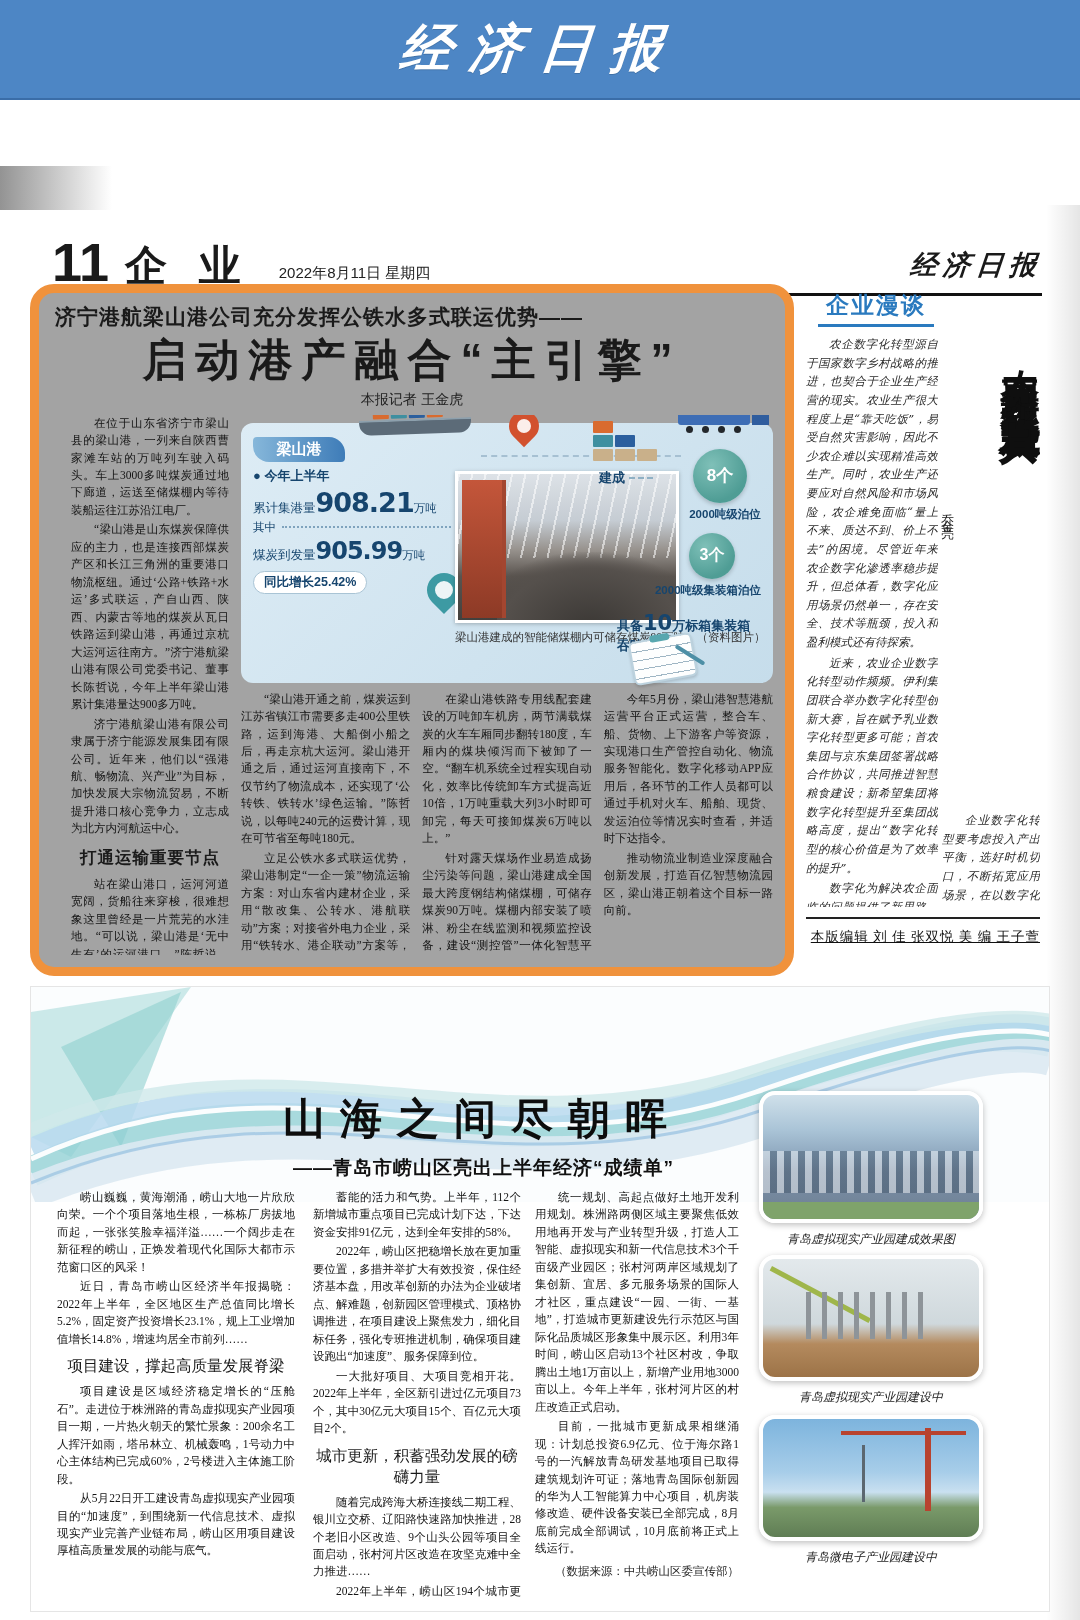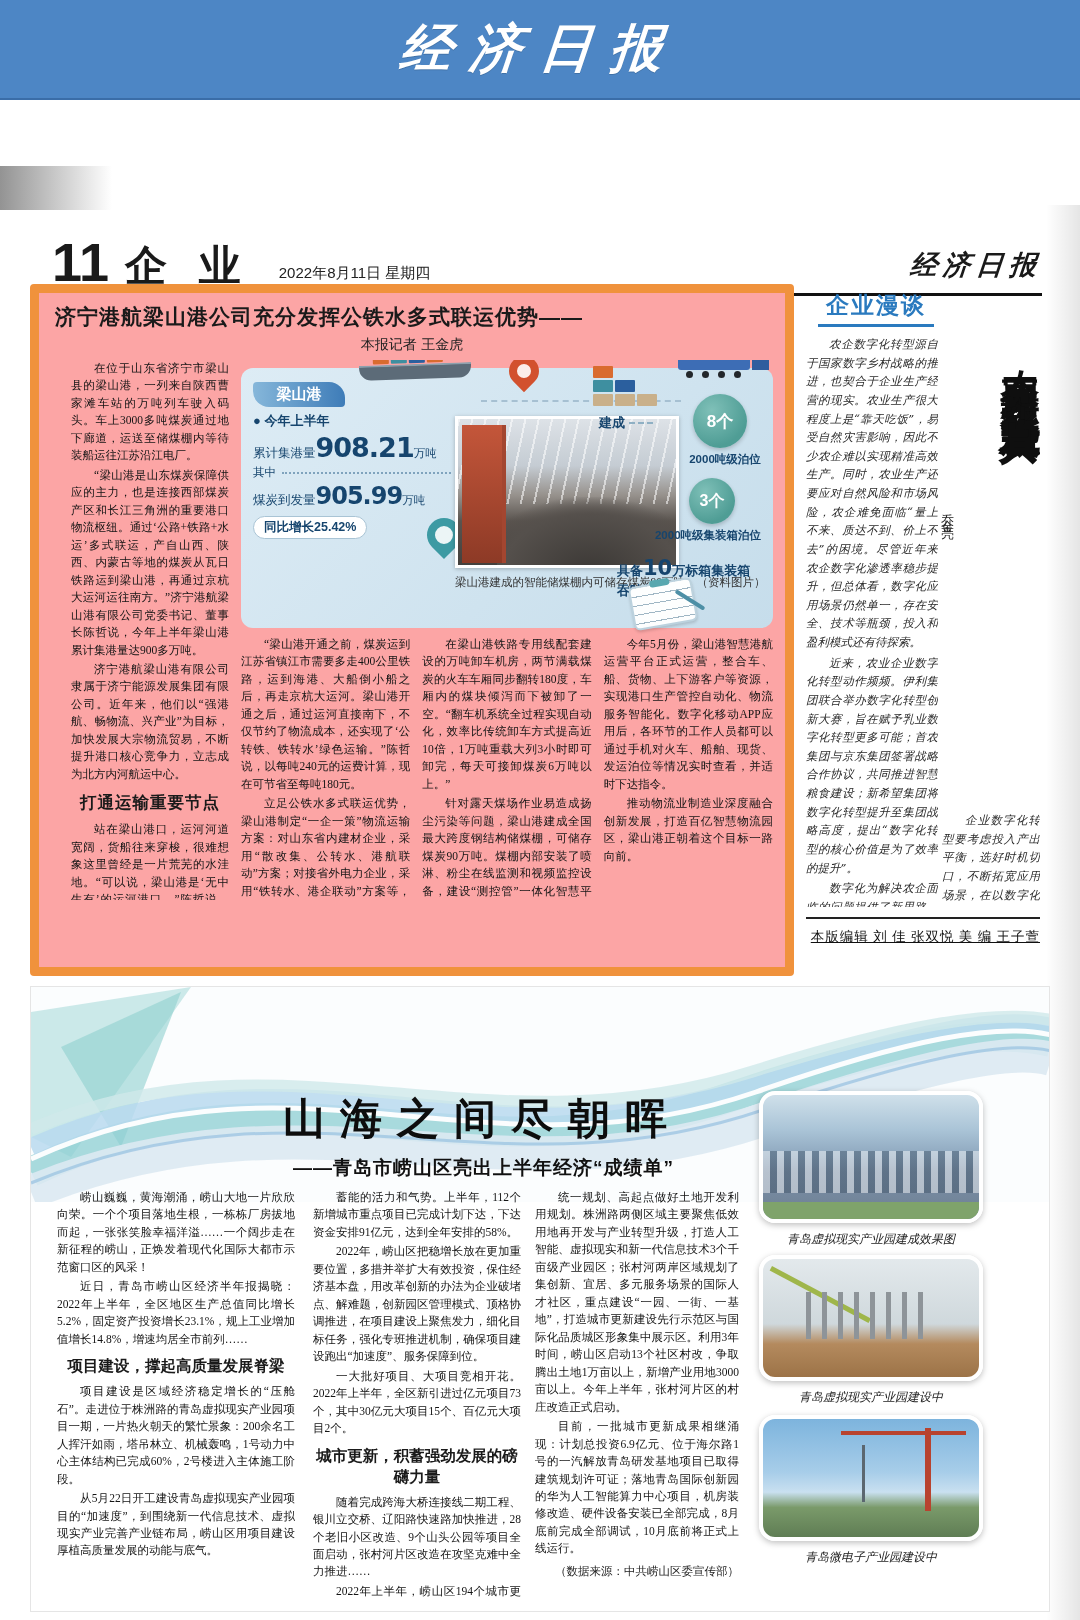--- a/index.html
+++ b/index.html
@@ -23,21 +23,21 @@
     border-bottom:3px solid #111; display:flex; align-items:flex-end; padding-bottom:6px; }
   .page-no { font-family:"Liberation Sans", sans-serif; font-weight:900; font-size:54px; line-height:.9; }
   .section-title { font-family:"Liberation Sans", sans-serif; font-weight:900; font-size:42px; line-height:1;
     letter-spacing:10px; margin-left:16px; }
   .page-date { font-family:"Liberation Sans", sans-serif; font-size:15px; margin-left:28px; padding-bottom:4px; color:#222; }
   .header-brand { margin-left:auto; font-family:"DejaVu Serif", serif; font-style:italic; font-weight:700;
     font-size:27px; letter-spacing:6px; transform:skewX(-5deg); padding-bottom:4px; }
 
   
   .main-box { position:absolute; left:30px; top:284px; width:764px; height:692px;
-    border:9px solid #f0923c; border-radius:4px; background:#fca5a5; padding:8px 12px; overflow:hidden; }
+    border:9px solid #f0923c; border-radius:24px; background:#a3a3a3; padding:8px 12px; overflow:hidden; }
   .kicker { font-family:"Liberation Sans", sans-serif; font-weight:900; font-size:21px; letter-spacing:1px; margin:2px 0 4px 4px; }
   .main-headline { font-family:"Liberation Sans", sans-serif; font-weight:900; font-size:44px;
     letter-spacing:9px; text-align:center; line-height:1.15; }
   .byline { text-align:center; font-family:"DejaVu Serif", serif; font-size:14px; margin:5px 0 6px; color:#222; }
   .main-content { display:flex; gap:12px; height:540px; overflow:hidden;margin-left:20px; }
   .ncol p, .para { font-size:11.5px; line-height:1.52; text-align:justify; text-indent:2em; margin-bottom:2px; color:#141414; }
   .col1 { width:158px; flex:none; overflow:hidden; }
   .right-block { flex:1; display:flex; flex-direction:column; min-width:0; }
   .subhead { font-family:"Liberation Sans", sans-serif; font-weight:800; font-size:16.5px;
     text-align:center; margin:9px 0 7px; letter-spacing:1px; }
@@ -140,21 +140,21 @@
   .wave-wrap { position:absolute; left:0; top:0; width:1020px; height:215px; overflow:hidden; }
   .bottom-headline { position:absolute; left:252px; top:104px; font-family:"Liberation Sans",sans-serif;
     font-weight:900; font-size:42px; letter-spacing:15px; color:#0d0d0d; }
   .bottom-subtitle { position:absolute; left:262px; top:168px; font-family:"Liberation Sans",sans-serif;
     font-weight:800; font-size:19px; letter-spacing:1px; color:#111; }
   .bcol { position:absolute; top:202px; height:412px; overflow:hidden; }
   .bcol p { font-size:11.5px; line-height:1.52; text-align:justify; text-indent:2em; margin-bottom:2px; }
   .bcolA { left:26px; width:238px; }
   .bcolB { left:282px; width:208px; }
   .bcolC { left:504px; width:204px; }
-  .bsubhead { font-family:"Liberation Sans",sans-serif; font-weight:700; font-size:15.5px;
+  .bsubhead { font-family:"Liberation Sans",sans-serif; font-weight:400; font-size:15.5px;
     text-align:center; margin:8px 0 6px; }
   .source-line { font-size:11.5px; text-align:right; margin-top:6px; color:#222; }
   .bphoto { position:absolute; left:728px; width:224px; border-radius:16px; border:4px solid #fff;
     box-shadow:0 2px 6px rgba(0,0,0,.25); overflow:hidden; }
   .bp1 { top:104px; height:132px; background:linear-gradient(180deg,#cfe0ea 0%,#aac4d7 28%,#8fa8bf 48%,#7c90a7 62%,#6d7f93 100%); }
   .bp1 .bldg { position:absolute; left:0; top:45%; width:100%; height:34%;
     background:repeating-linear-gradient(90deg, rgba(255,255,255,.45) 0 7px, rgba(60,80,100,.45) 7px 14px); }
   .bp1 .green { position:absolute; left:0; bottom:0; width:100%; height:14%; background:#7fa36b; }
   .bp2 { top:268px; height:126px; background:linear-gradient(180deg,#e3e9ec 0%,#cfd8dc 55%,#b48a5e 72%,#9c7347 100%); }
   .bp2 .pillars { position:absolute; left:20%; top:28%; width:55%; height:40%;
@@ -179,20 +179,21 @@
 
 <div class="page-header">
   <div class="page-no">11</div>
   <div class="section-title">企 业</div>
   <div class="page-date">2022年8月11日 星期四</div>
   <div class="header-brand">经济日报</div>
 </div>
 
 <div class="main-box">
   <div class="kicker">济宁港航梁山港公司充分发挥公铁水多式联运优势——</div>
+  <div class="main-headline">启动港产融合“主引擎”</div>
   <div class="byline">本报记者 王金虎</div>
 
   <div class="main-content">
     <div class="col1 ncol">
       <div>
           <p class="para">在位于山东省济宁市梁山县的梁山港，一列来自陕西曹家滩车站的万吨列车驶入码头。车上3000多吨煤炭通过地下廊道，运送至储煤棚内等待装船运往江苏沿江电厂。</p>
           <p class="para">“梁山港是山东煤炭保障供应的主力，也是连接西部煤炭产区和长江三角洲的重要港口物流枢纽。通过‘公路+铁路+水运’多式联运，产自山西、陕西、内蒙古等地的煤炭从瓦日铁路运到梁山港，再通过京杭大运河运往南方。”济宁港航梁山港有限公司党委书记、董事长陈哲说，今年上半年梁山港累计集港量达900多万吨。</p>
           <p class="para">济宁港航梁山港有限公司隶属于济宁能源发展集团有限公司。近年来，他们以“强港航、畅物流、兴产业”为目标，加快发展大宗物流贸易，不断提升港口核心竞争力，立志成为北方内河航运中心。</p>
         </div>
       <div class="subhead">打通运输重要节点</div>

